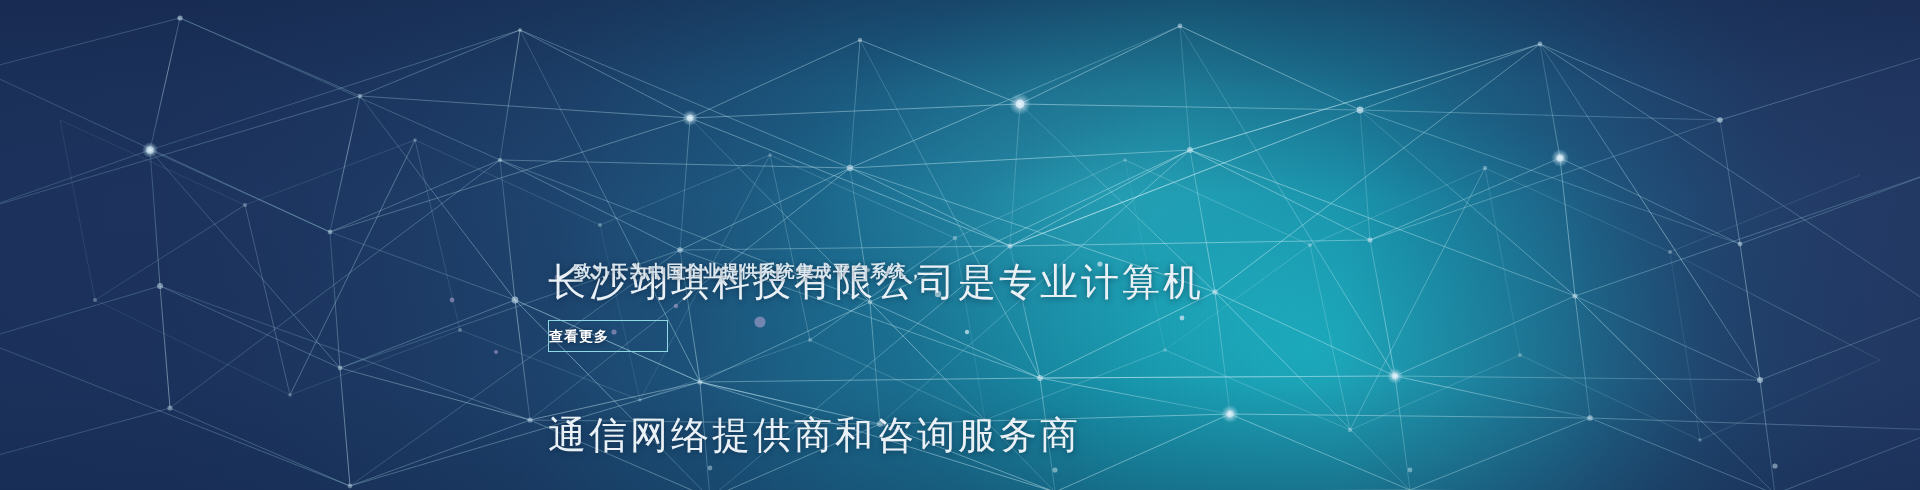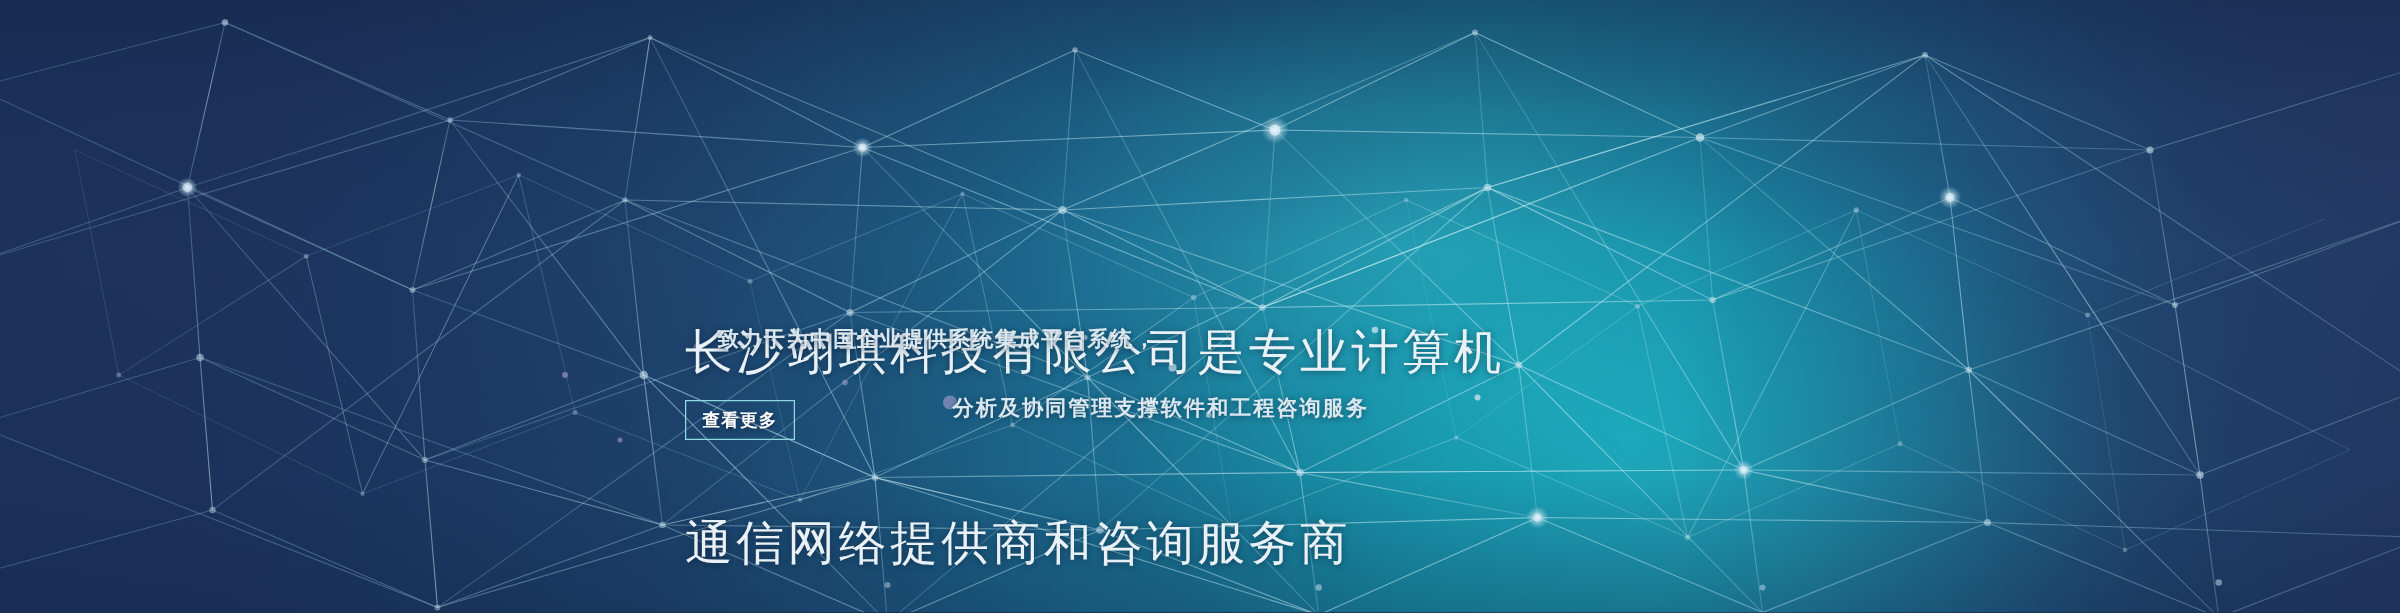--- a/index.html
+++ b/index.html
@@ -124,32 +124,32 @@
     text-shadow: 0 1px 5px rgba(8,24,48,0.55);
     white-space: pre;
   }
   .subtitle-1 { left: 574px; top: 260px; }
   .subtitle-2 { left: 762px; top: 315px; }
 
   .more-btn {
     position: absolute;
     left: 548px;
     top: 320px;
-    width: 88px;
+    width: 120px;
     height: 32px;
     box-sizing: border-box;
     border: 1px solid #8fd9e4;
     background: transparent;
     color: #ffffff;
     font-family: "Liberation Sans", "DejaVu Sans", sans-serif;
     font-size: 14px;
     font-weight: 700;
     letter-spacing: 1px;
     line-height: 30px;
-    text-align: center;
+    text-align: left;
     cursor: pointer;
     padding: 0;
     text-shadow: 0 1px 4px rgba(8,24,48,0.6);
   }
 </style>
 </head>
 <body>
 
 <div class="banner">
 
@@ -321,18 +321,17 @@
 
   <div class="content">
 
     <h1 class="headline">
       <span class="line">长沙翊琪科技有限公司是专业计算机</span>
       <span class="line">通信网络提供商和咨询服务商</span>
     </h1>
 
     <div class="subtitle subtitle-1">致力于为中国企业提供系统集成平台系统，</div>
 
-    <div class="subtitle subtitle-2">分析及协同管理支撑软件和工程咨询服务</div>
 
     <button class="more-btn">查看更多</button>
 
   </div>
 </div>
 
 </body></html>

